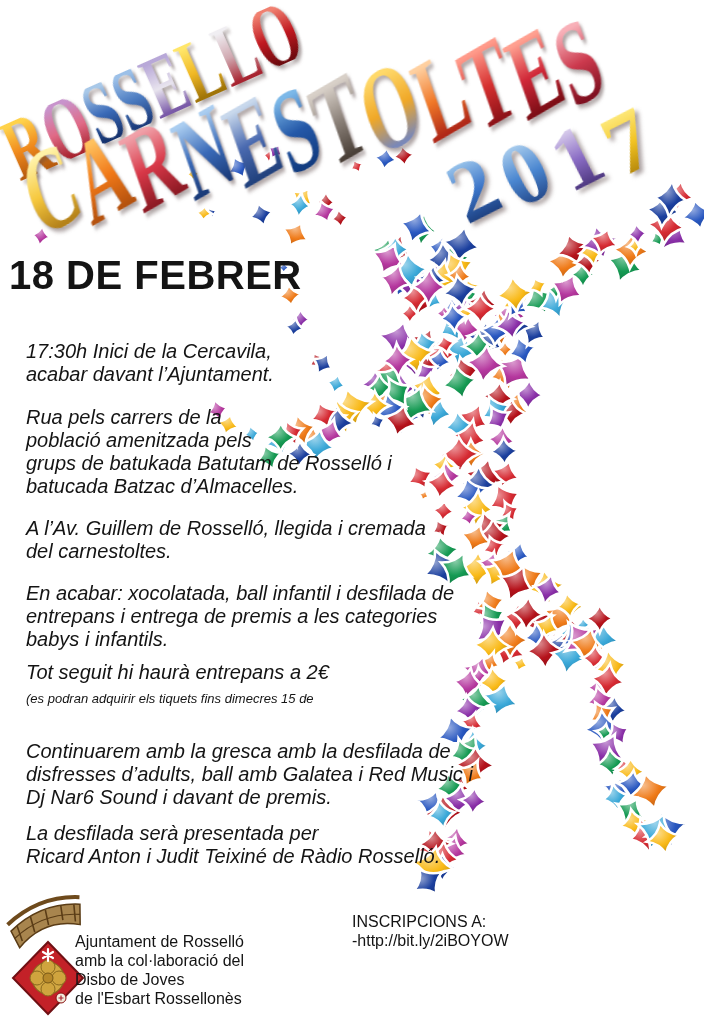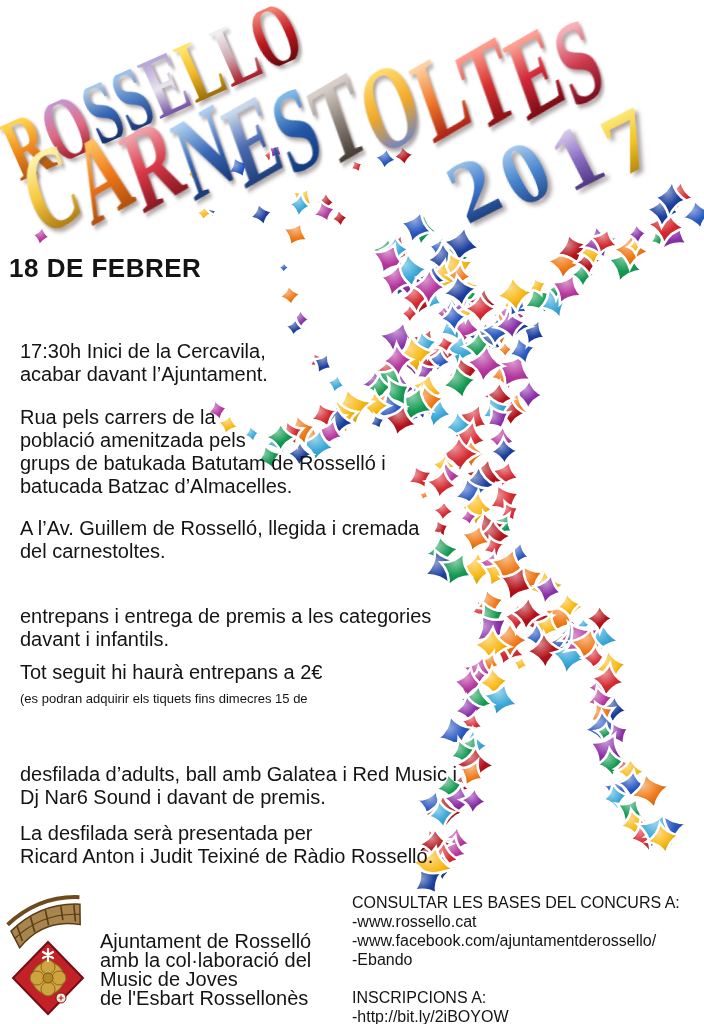--- a/index.html
+++ b/index.html
@@ -10,26 +10,26 @@
          white-space:nowrap;transform-origin:0 50%;
          filter:drop-shadow(3px 4px 2px rgba(90,70,70,.5));}
   .word-ros{left:8px;top:126px;font-size:90px;line-height:58px;letter-spacing:1px;
             transform:rotate(-24deg) scaleX(.64);}
   .word-carn{left:26px;top:155px;font-size:118px;line-height:80px;letter-spacing:2px;
              transform:rotate(-13.5deg) scaleX(.60);}
   .word-year{left:452px;top:155px;font-size:88px;line-height:80px;letter-spacing:10px;
              transform:rotate(-17deg);}
   .glyph{display:inline-block;-webkit-background-clip:text;background-clip:text;color:transparent;}
   .tilt{transform:rotate(-10deg);}
-  .heading{position:absolute;z-index:3;left:9px;top:253px;font-size:26px;font-weight:bold;
+  .heading{position:absolute;z-index:3;left:9px;top:253px;font-size:40px;font-weight:bold;
            letter-spacing:.5px;}
-  .p{position:absolute;z-index:3;left:20px;font-size:20px;line-height:23px;}
+  .p{position:absolute;z-index:3;left:26px;font-size:20px;line-height:23px;font-style:italic;}
   .p .note{font-size:13px;line-height:19px;}
   .p .lead{line-height:25px;}
-  .footer-credit{position:absolute;z-index:3;left:100px;top:932px;font-size:20px;line-height:19px;}
+  .footer-credit{position:absolute;z-index:3;left:75px;top:932px;font-size:16px;line-height:19px;}
   .footer-links{position:absolute;z-index:3;left:352px;top:893px;font-size:16px;line-height:19px;}
   .footer-links .block2{margin-top:19px;}
   .logo{position:absolute;z-index:3;left:4px;top:890px;}
 </style>
 </head>
 <body>
 
 <div class="page">
 
   <svg class="stars" width="704" height="1024" viewBox="0 0 704 1024">
@@ -398,33 +398,33 @@
   </div>
 
   <div class="p" style="top:406px">
     <span>Rua pels carrers de la</span><br>
     <span>població amenitzada pels</span><br>
     <span>grups de batukada Batutam de Rosselló i</span><br>
     <span>batucada Batzac d’Almacelles.</span>
   </div>
 
   <div class="p" style="top:582px">
-    <br>
+    <span>En acabar: xocolatada, ball infantil i desfilada de</span><br>
     <span>entrepans i entrega de premis a les categories</span><br>
-    <span>davant i infantils.</span>
+    <span>babys i infantils.</span>
   </div>
 
   <div class="p" style="top:660px">
     <span class="lead">Tot seguit hi haurà entrepans a 2€</span><br>
     <span class="note">(es podran adquirir els tiquets fins dimecres 15 de</span><br>
   </div>
 
   <div class="p" style="top:740px">
-    <br>
-    <span>desfilada d’adults, ball amb Galatea i Red Music i</span><br>
+    <span>Continuarem amb la gresca amb la desfilada de</span><br>
+    <span>disfresses d’adults, ball amb Galatea i Red Music i</span><br>
     <span>Dj Nar6 Sound i davant de premis.</span>
   </div>
 
   <div class="p" style="top:822px">
     <span>La desfilada serà presentada per</span><br>
     <span>Ricard Anton i Judit Teixiné de Ràdio Rosselló.</span>
   </div>
 
   <svg class="logo" width="84" height="132" viewBox="0 0 84 132">
     <g transform="rotate(-12 40 28)">
@@ -449,30 +449,24 @@
       <g>
         <circle cx="57" cy="108" r="5" fill="#f2ecdc" stroke="#8a1012" stroke-width="1"></circle>
         <path d="M54.5,108 L59.5,108 M57,105.5 L57,110.5" stroke="#a82430" stroke-width="1.2"></path>
       </g>
     </g>
   </svg>
 
   <div class="footer-credit">
     <span>Ajuntament de Rosselló</span><br>
     <span>amb la col·laboració del</span><br>
-    <span>Music de Joves</span><br>
+    <span>Disbo de Joves</span><br>
     <span>de l'Esbart Rossellonès</span>
   </div>
 
   <div class="footer-links">
-    <div>
-      <span>CONSULTAR LES BASES DEL CONCURS A:</span><br>
-      <span>-www.rossello.cat</span><br>
-      <span>-www.facebook.com/ajuntamentderossello/</span><br>
-      <span>-Ebando</span>
-    </div>
     <div class="block2">
       <span>INSCRIPCIONS A:</span><br>
       <span>-http://bit.ly/2iBOYOW</span>
     </div>
   </div>
 
 </div>
 
 </body></html>

